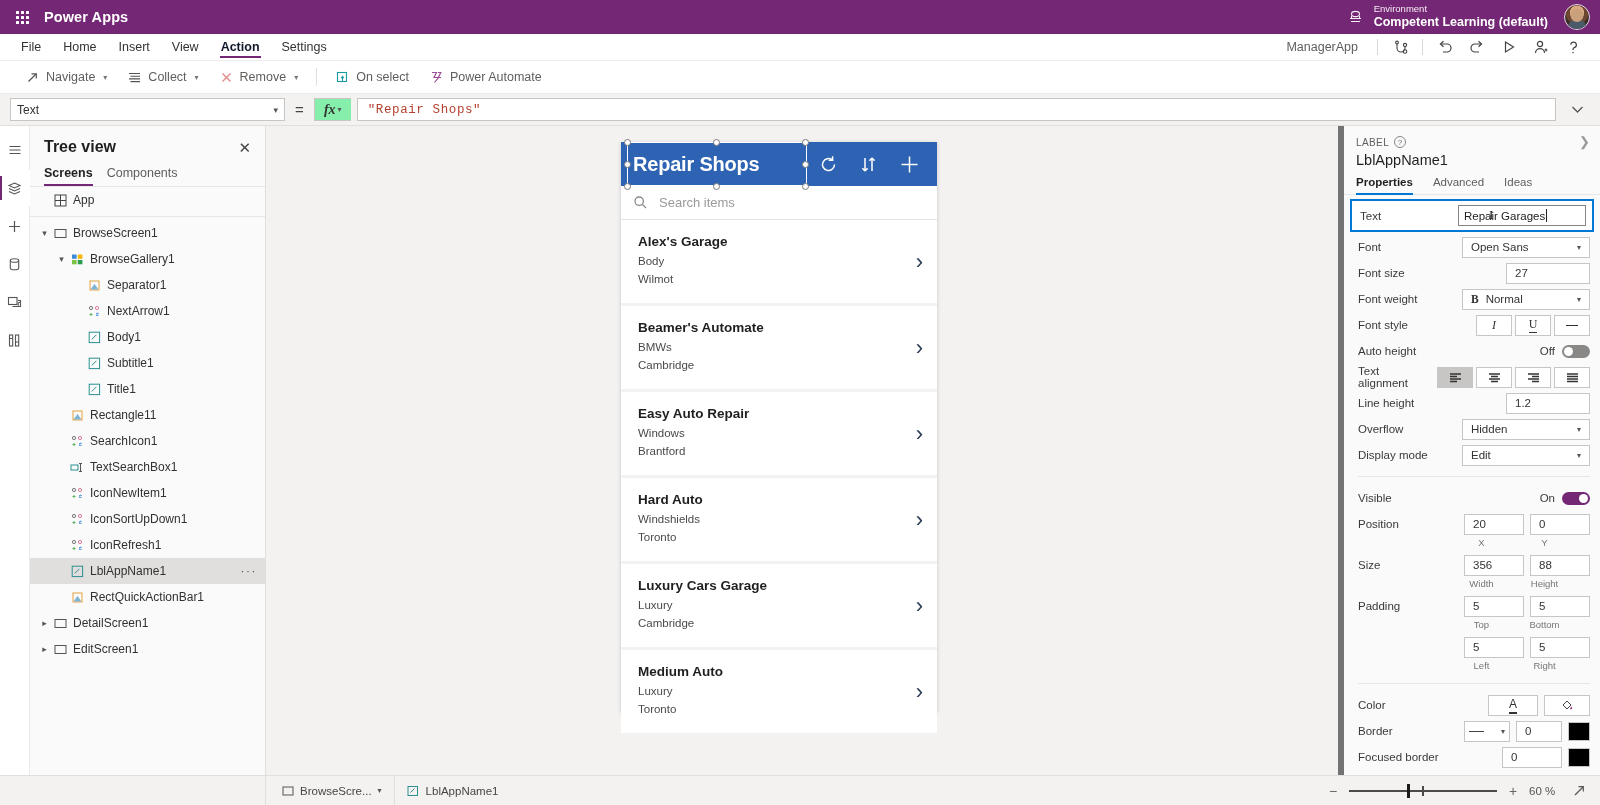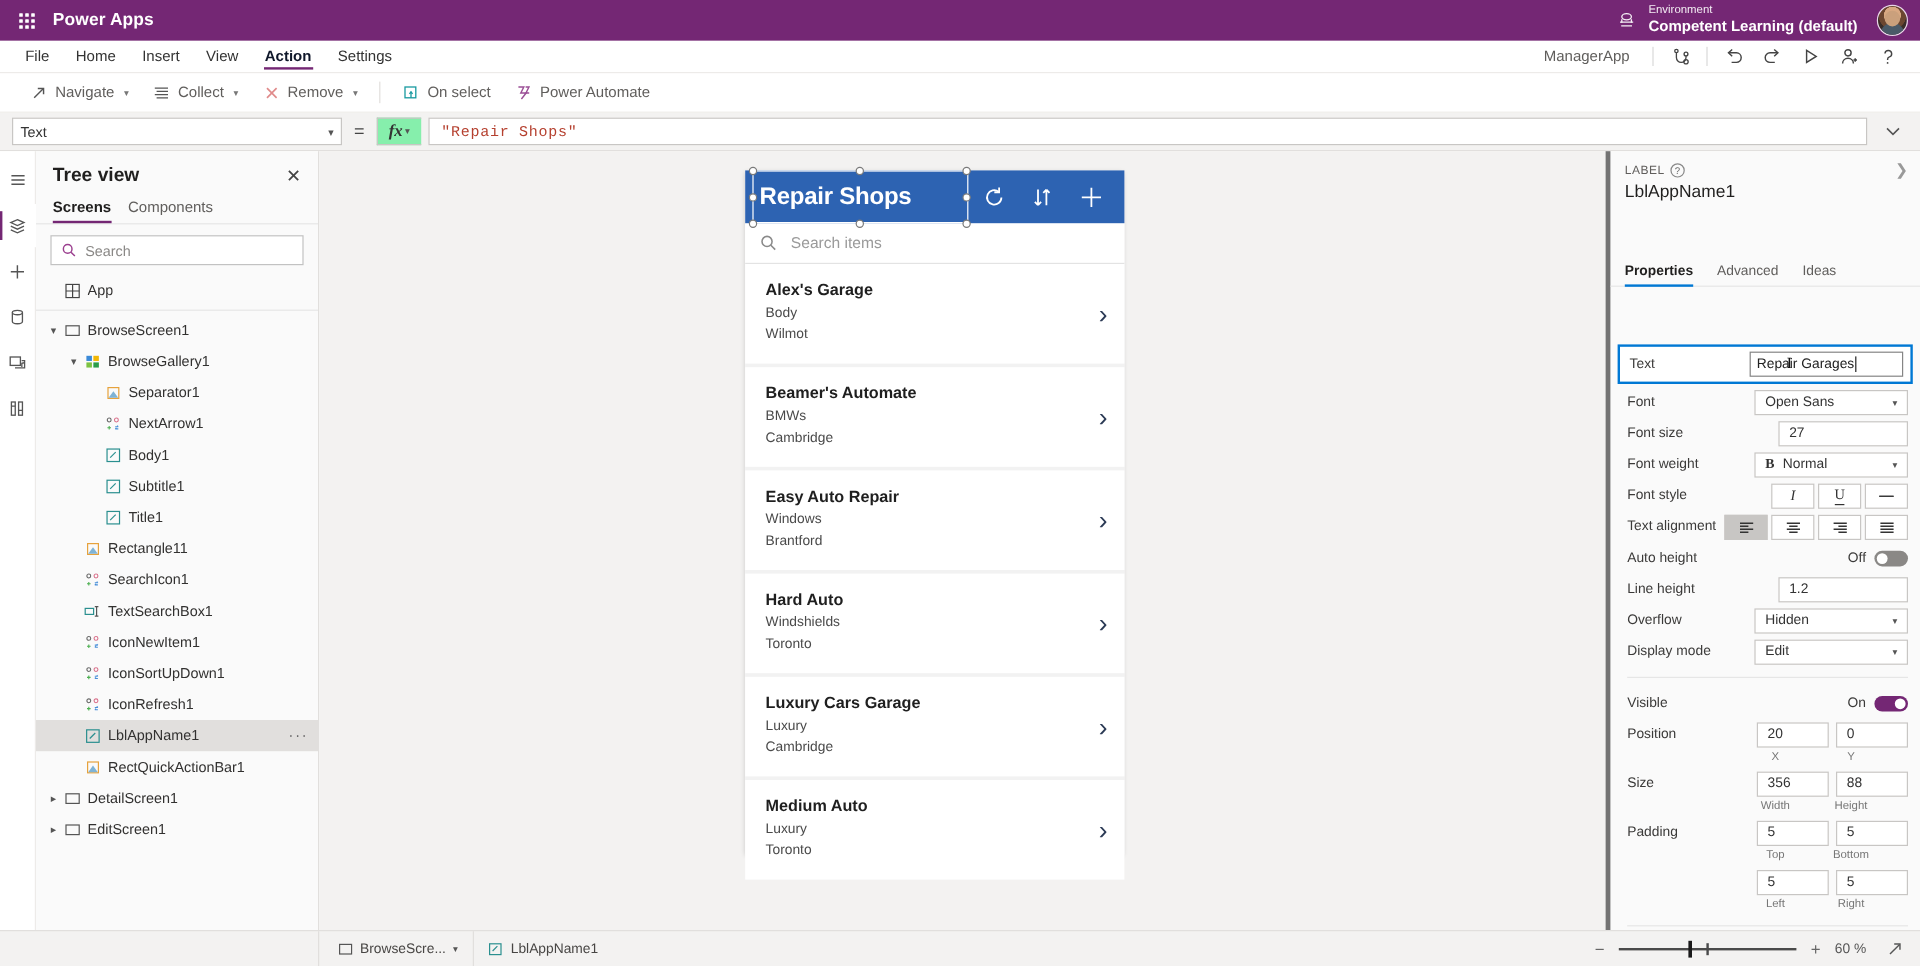--- a/index.html
+++ b/index.html
@@ -187,22 +187,22 @@
   .sb-zoom { margin-left: auto; display: flex; align-items: center; gap: 9px; padding-right: 14px; }
   .zbtn { font-size: 14px; color: #666; cursor: pointer; width: 14px; text-align: center; }
   .ztrack { width: 148px; height: 2px; background: #4a4a4a; position: relative; cursor: pointer; }
   .zthumb { position: absolute; left: 58px; top: -6px; width: 3px; height: 14px; background: #1a1a1a; }
   .ztick { position: absolute; left: 73px; top: -4px; width: 1.5px; height: 10px; background: #4a4a4a; }
   .zpct { color: #555; min-width: 34px; }
   .expand { cursor: pointer; color: #555; }
 
   
   .props {
-    width: 262px; flex: 0 0 262px; background: #fafafa; border-left: 4px solid #737373;
-    display: flex; flex-direction: column; position: relative; font-size: 11.5px; color: #333; gap: 44px;
+    width: 262px; flex: 0 0 262px; background: #fafafa; border-left: 6px solid #737373;
+    display: flex; flex-direction: column; position: relative; font-size: 11.5px; color: #333;
   }
   .pp-top { padding: 10px 12px 0 12px; position: relative; }
   .pp-kind { font-size: 10px; color: #605e5c; letter-spacing: .4px; display: flex; align-items: center; gap: 5px; }
   .pp-help {
     width: 12px; height: 12px; border: 1px solid #888; border-radius: 50%;
     font-size: 8px; display: inline-flex; align-items: center; justify-content: center; color: #666; cursor: pointer;
   }
   .pp-name { font-size: 14.5px; color: #201f1e; margin-top: 4px; }
   .pp-collapse { position: absolute; right: 10px; top: 8px; color: #999; cursor: pointer; font-size: 13px; }
   .pp-tabs { display: flex; gap: 20px; padding: 8px 12px 0 12px; border-bottom: 1px solid #e6e6e6; }
@@ -212,21 +212,21 @@
   .pp-body { flex: 1; overflow: hidden; }
   .prow {
     display: flex; align-items: center; min-height: 26px; padding: 0 10px 0 14px; gap: 6px;
   }
   .prow .k { flex: 1; color: #3b3a39; font-size: 11.5px; }
   .pfield {
     background: #fff; border: 1px solid #c8c6c4; height: 21px; display: flex; align-items: center;
     padding: 0 8px; font-size: 11.5px; color: #333;
   }
   .pfield.wide { width: 128px; justify-content: space-between; }
-  .pfield.num { width: 108px; }
+  .pfield.num { width: 84px; }
   .pfield.half { width: 60px; }
   .pfield.tiny { width: 46px; }
   .highlight-row {
     border: 2px solid #0078d4; background: #fff; margin: 4px 6px 2px 6px; padding: 4px 6px 4px 8px;
     display: flex; align-items: center;
   }
   .highlight-row .k { flex: 1; color: #3b3a39; }
   .text-input {
     width: 128px; height: 21px; background: #fff; border: 1px solid #858585;
     display: flex; align-items: center; padding: 0 5px; font-size: 11.5px; color: #222; position: relative;
@@ -461,29 +461,20 @@
 
     <div class="treepanel">
       <div class="tp-head">
         <div class="tp-title">Tree view</div>
         <div class="tp-close">✕</div>
       </div>
       <div class="tp-tabs">
         <div class="tp-tab active">Screens</div>
         <div class="tp-tab">Components</div>
       </div>
-      <div class="tp-searchwrap">
-        <div class="tp-search">
-          <svg width="13" height="13" viewBox="0 0 13 13" fill="none" stroke="#9b3f8f" stroke-width="1.2">
-              <circle cx="5.4" cy="5.4" r="3.6"></circle>
-              <path d="M8.2 8.2 11.4 11.4"></path>
-            </svg>
-          <span class="ph">Search</span>
-        </div>
-      </div>
       <div class="tree" id="tree-nodes">
           <div class="tnode" style="padding-left: 8px;">
             <span class="chev"></span>
             <span class="ico">
               <svg width="13" height="13" viewBox="0 0 13 13" fill="none" stroke="#444" stroke-width="1">
                 <rect x="1" y="1" width="11" height="11"></rect>
                 <path d="M6.5 1v11M1 6.5h11"></path>
               </svg>
             </span>
             <span class="nm">App</span>
@@ -824,20 +815,30 @@
             <div class="minibtn">
                 <span style="font-family:'Liberation Serif',serif;font-size:12px;border-bottom:1px solid #333;">U</span>
               </div>
             <div class="minibtn">
                 <span style="font-size:12px;text-decoration:line-through;">—</span>
               </div>
           </div>
         </div>
 
         <div class="prow">
+          <div class="k">Auto height</div>
+          <div class="togglewrap">
+            <span class="tg-lbl">Off</span>
+            <div class="toggle">
+                <span class="knob"></span>
+              </div>
+          </div>
+        </div>
+
+        <div class="prow">
           <div class="k">Text alignment</div>
           <div class="btnrow">
             <div class="minibtn pressed">
                 <svg width="13" height="11" viewBox="0 0 13 11" stroke="#333" stroke-width="1.3">
                   <path d="M1 2h11M1 4.5h7M1 7h11M1 9.5h7"></path>
                 </svg>
               </div>
             <div class="minibtn">
                 <svg width="13" height="11" viewBox="0 0 13 11" stroke="#333" stroke-width="1.3">
                   <path d="M1 2h11M3 4.5h7M1 7h11M3 9.5h7"></path>
@@ -845,30 +846,20 @@
               </div>
             <div class="minibtn">
                 <svg width="13" height="11" viewBox="0 0 13 11" stroke="#333" stroke-width="1.3">
                   <path d="M1 2h11M5 4.5h7M1 7h11M5 9.5h7"></path>
                 </svg>
               </div>
             <div class="minibtn">
                 <svg width="13" height="11" viewBox="0 0 13 11" stroke="#333" stroke-width="1.3">
                   <path d="M1 2h11M1 4.5h11M1 7h11M1 9.5h11"></path>
                 </svg>
-              </div>
-          </div>
-        </div>
-
-        <div class="prow">
-          <div class="k">Auto height</div>
-          <div class="togglewrap">
-            <span class="tg-lbl">Off</span>
-            <div class="toggle">
-                <span class="knob"></span>
               </div>
           </div>
         </div>
 
         <div class="prow">
           <div class="k">Line height</div>
           <div class="pfield num">1.2</div>
         </div>
 
         <div class="prow">

